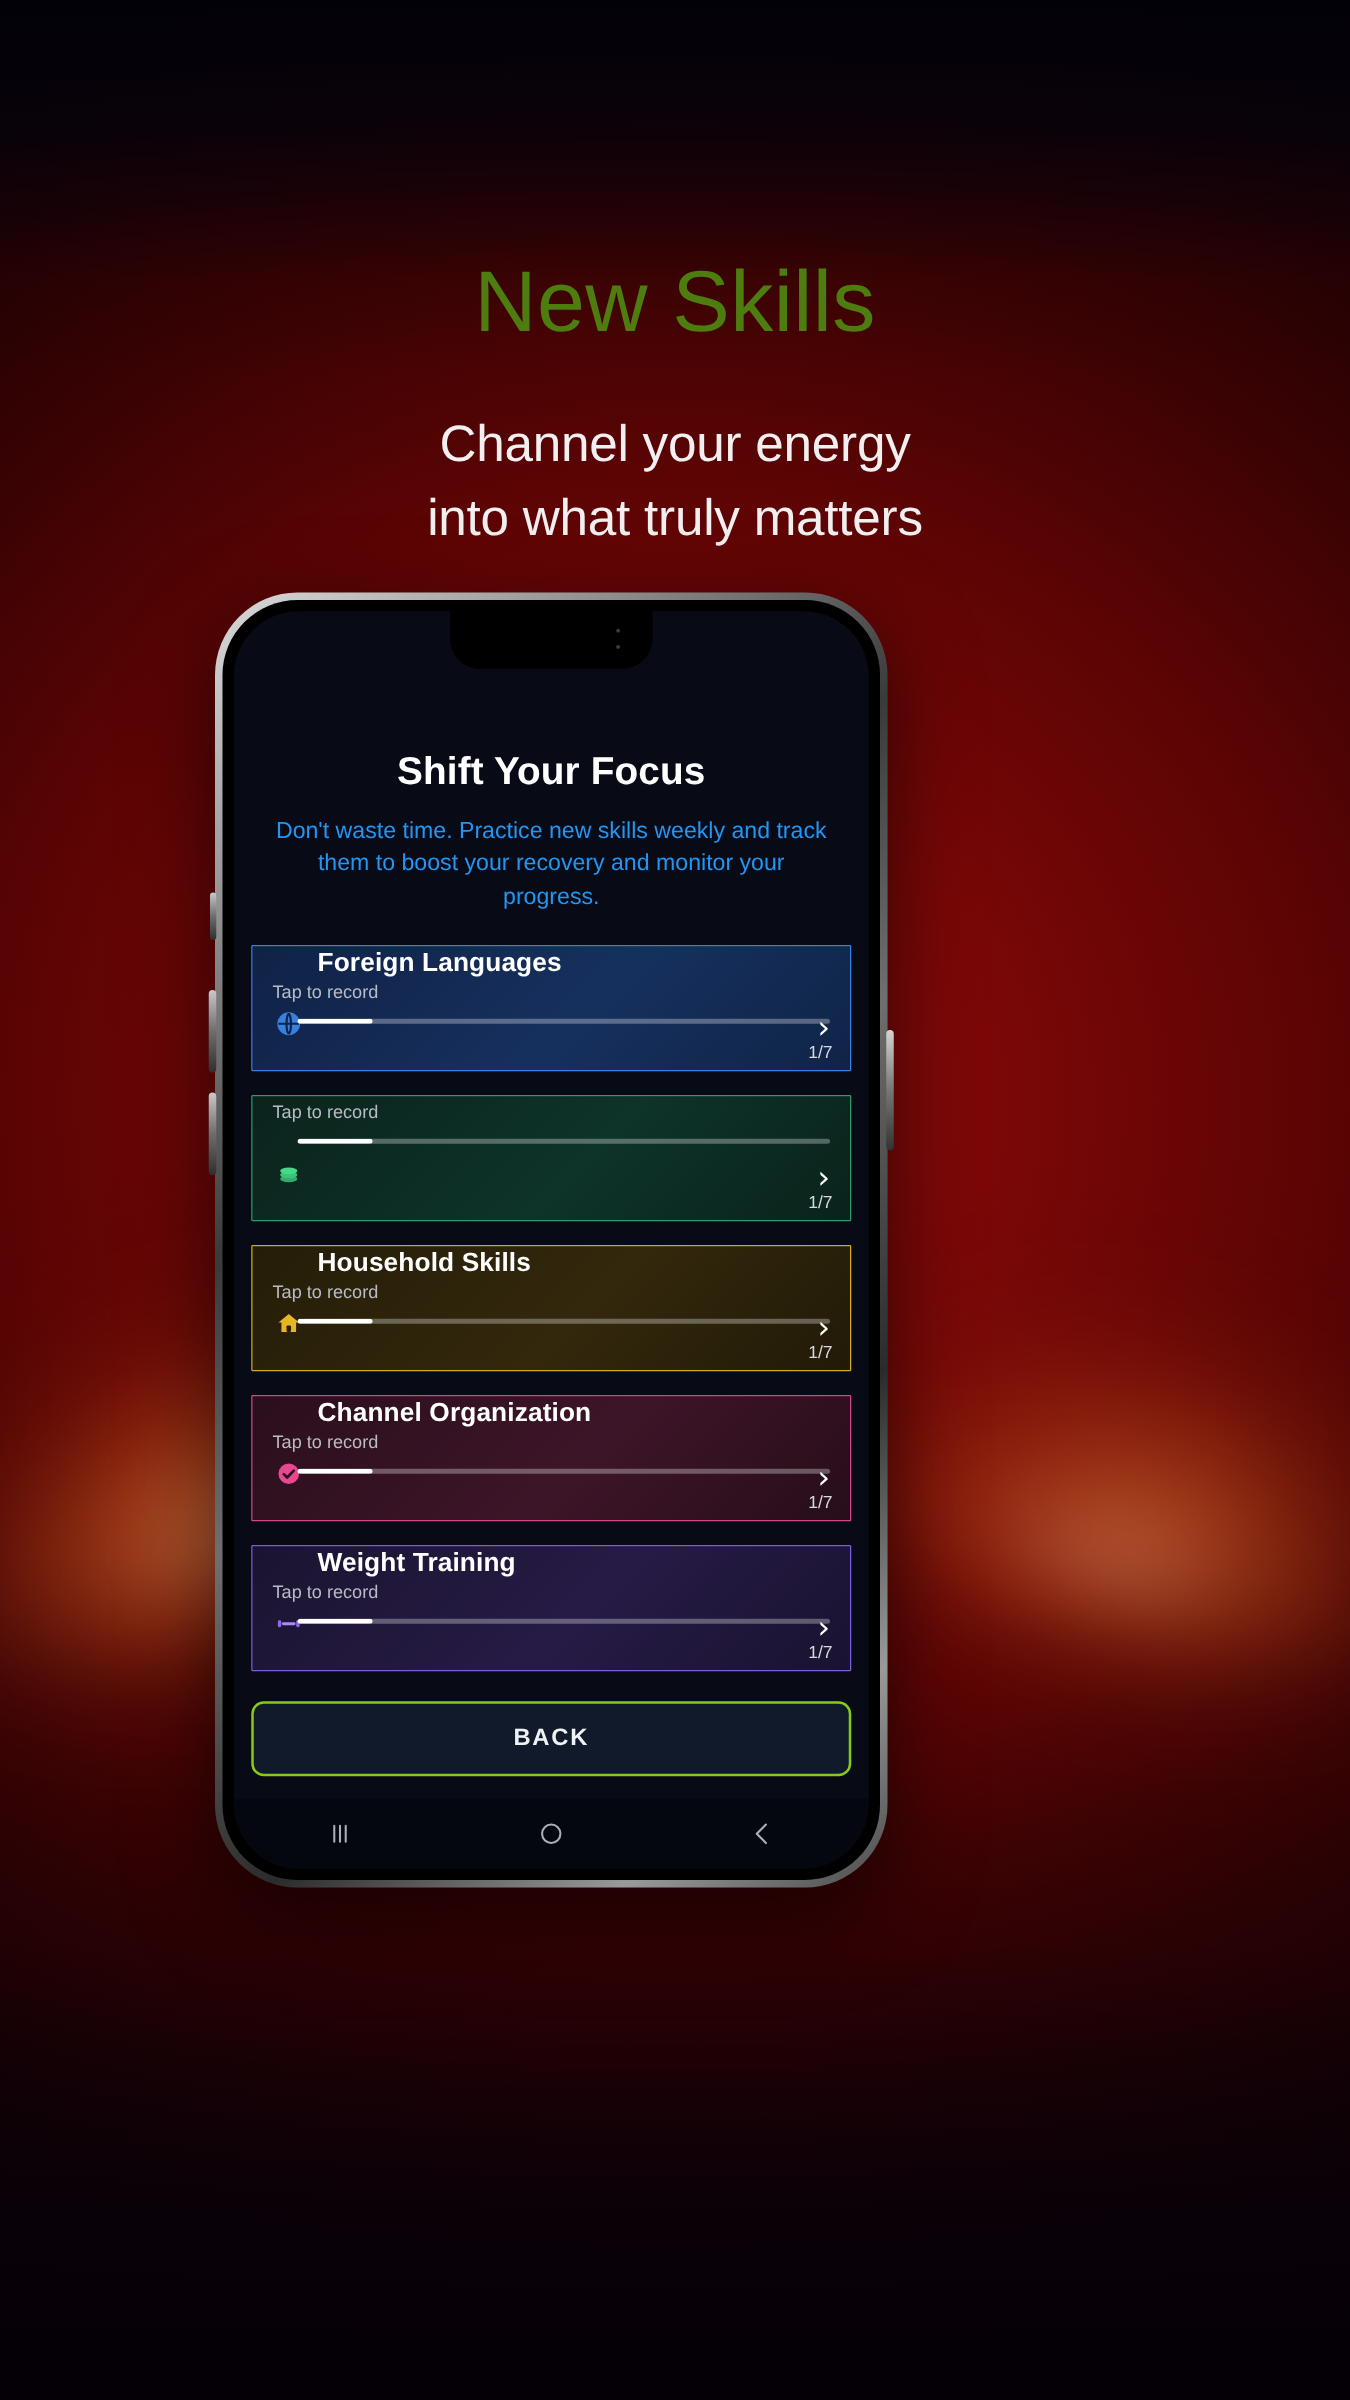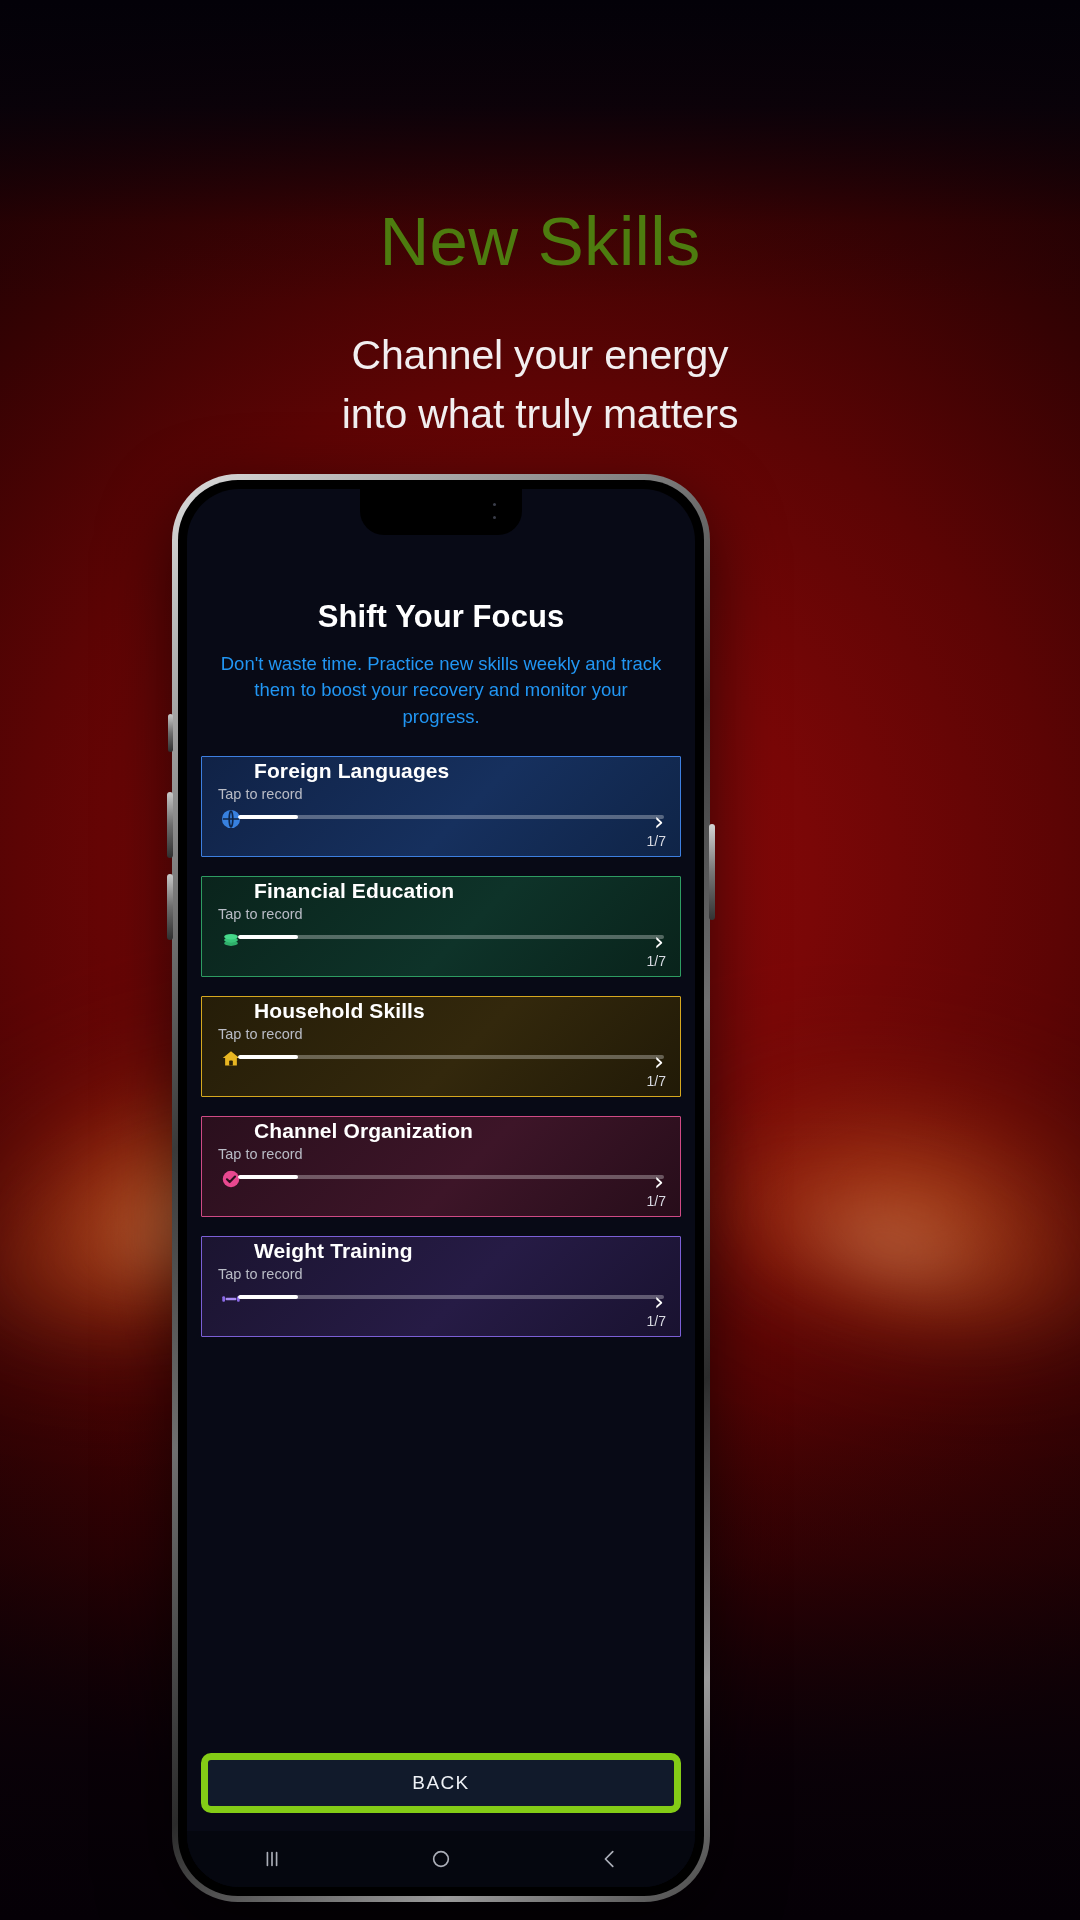--- a/index.html
+++ b/index.html
@@ -52,21 +52,21 @@
     font-size:69px; font-weight:400; color:#4d7c0f; letter-spacing:.3px; line-height:1.05;
   }
   .hero-sub{
     margin-top:48px; font-size:41px; font-weight:400; color:#f2eff0;
     line-height:1.44; letter-spacing:-.2px;
   }
   .hero-sub div{ white-space:nowrap; }
 
   
   .phone{
-    position:absolute; left:172px; top:474px; width:538px; height:1428px;
+    position:absolute; left:172px; top:474px; width:538px; height:1036px;
     border-radius:66px;
     background:linear-gradient(140deg,#dcdcdc 0%,#8e8e8e 18%,#3a3a3a 36%,#6f6f6f 52%,#2b2b2b 72%,#9a9a9a 88%,#4a4a4a 100%);
     padding:6px;
     box-shadow:0 22px 70px rgba(0,0,0,.62);
   }
   .phone-inner{
     width:100%; height:100%; border-radius:60px; background:#000; padding:9px;
     position:relative; overflow:hidden;
   }
   .screen{
@@ -118,23 +118,23 @@
     font-family:"DejaVu Sans", sans-serif;
   }
   .prog-row{ margin-top:13px; display:flex; align-items:center; gap:10px; padding-left:20px; }
   .track{ flex:1; height:4px; border-radius:3px; background:rgba(255,255,255,.30); position:relative; overflow:hidden; }
   .fill{ position:absolute; left:0; top:0; bottom:0; background:#ffffff; border-radius:3px; }
   .count{ position:absolute; right:14px; bottom:7px; font-size:14px; color:#d8dae2; }
 
   .back-wrap{ margin-top:auto; padding:0 0 0 0; }
   .back-btn{
     margin:0 0 18px 0; height:60px; border-radius:10px;
-    background:#111a2b; border:7px solid #84cc16;
+    background:#111a2b; border:2px solid #84cc16;
     display:flex; align-items:center; justify-content:center;
-    color:#eef1f6; font-size:19px; font-weight:400; letter-spacing:1.4px;
+    color:#eef1f6; font-size:19px; font-weight:700; letter-spacing:1.4px;
   }
   .navbar{
     height:56px; display:flex; align-items:center; justify-content:space-around;
     color:#c9ccd6; background:#05070f; margin:0 -14px;
   }
   .nav-ic{ opacity:.85; display:flex; align-items:center; justify-content:center; width:60px; height:40px; }
   .nav-ic svg{ width:22px; height:22px; }
 </style>
 </head>
 <body>
@@ -194,21 +194,20 @@
             <span class="chev">›</span>
             <div class="prog-row">
               <div class="track">
                 <div class="fill" style="width:14%"></div>
               </div>
             </div>
             <span class="count">1/7</span>
           </div>
 
           <div class="card" style="border-color:#2e9c62;background:linear-gradient(135deg,#0a241c 0%,#0e3329 55%,#09231b 100%);">
-            <div class="card-title">Financial Education</div>
             <div class="card-sub">Tap to record</div>
             <span class="card-icon">
               <svg viewBox="0 0 24 24">
                 <ellipse cx="12" cy="16.5" rx="7.5" ry="3" fill="#2fae6a"></ellipse>
                 <ellipse cx="12" cy="13" rx="7.5" ry="3" fill="#39c57a"></ellipse>
                 <ellipse cx="12" cy="9.5" rx="7.5" ry="3" fill="#46d98a"></ellipse>
               </svg>
             </span>
             <span class="chev">›</span>
             <div class="prog-row">

